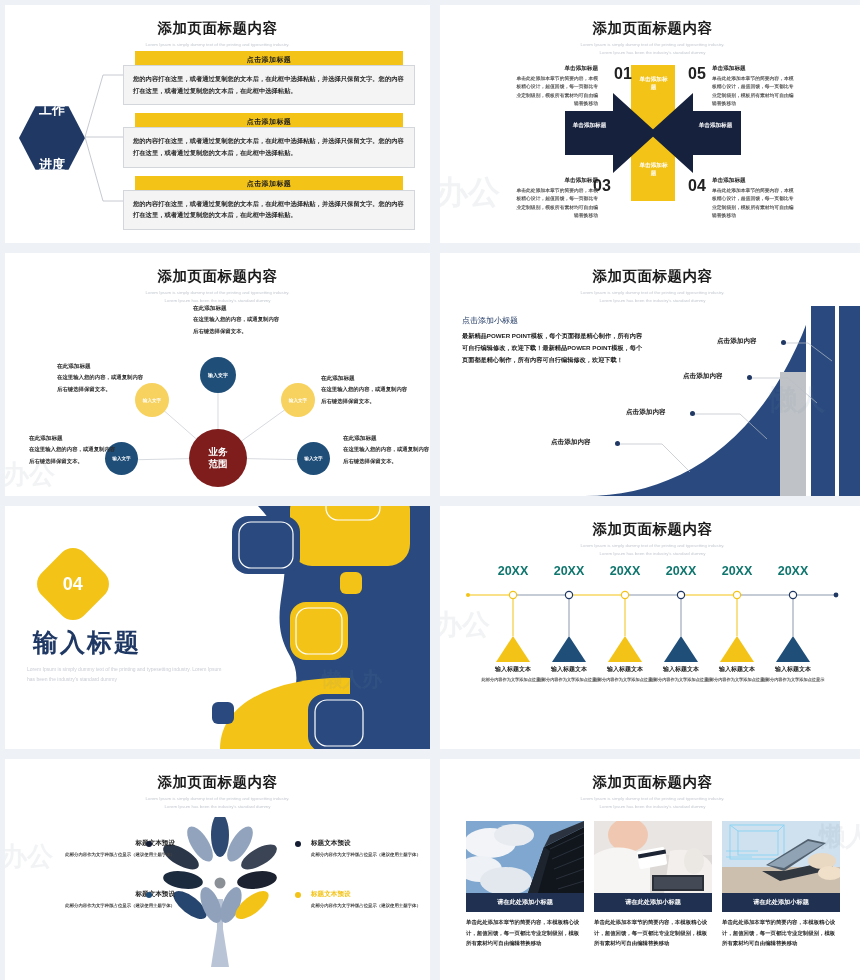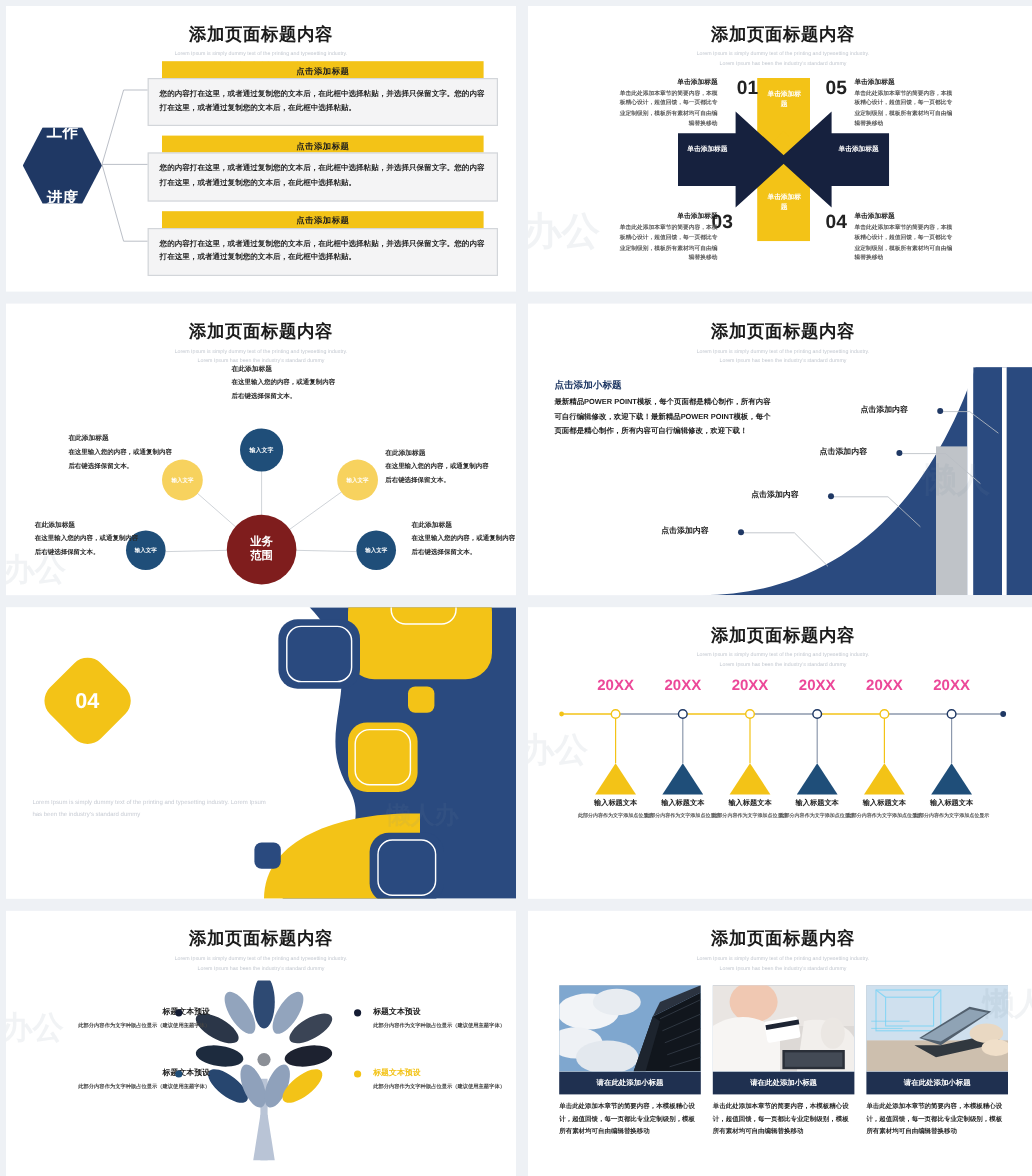--- a/index.html
+++ b/index.html
@@ -45,37 +45,37 @@
   .node { position:absolute; border-radius:50%; display:flex; align-items:center;
     justify-content:center; color:#fff; font-weight:bold; text-align:center; }
   .n-blue { background:#1f4e79; } .n-yel { background:#f7d25e; color:#fff; }
   .hub { background:#7f1d1d; font-size:9.5px; line-height:1.25; }
   .cap { position:absolute; font-size:5.4px; color:#2b2b2b; line-height:2.05;
     font-weight:bold; width:88px; }
   .cap b { display:block; font-size:5.6px; }
 
   
   .s4txt { position:absolute; left:22px; top:62px; width:185px; }
-  .s4h { font-size:8px; font-weight:bold; color:#1f3864; margin-bottom:4px; }
+  .s4h { font-size:8px; font-weight:normal; color:#1f3864; margin-bottom:4px; }
   .s4p { font-size:6.2px; color:#1d1d1d; line-height:1.95; font-weight:bold; }
   .s4lab { position:absolute; font-size:6.6px; font-weight:bold; color:#1d1d1d;
     white-space:nowrap; }
   .dot { position:absolute; width:5px; height:5px; border-radius:50%; background:#1f3864; }
   .s5num { position:absolute; left:38px; top:48px; width:60px; height:60px;
     background:#f3c317; border-radius:26%; transform:rotate(45deg);
     display:flex; align-items:center; justify-content:center; }
   .s5num span { transform:rotate(-45deg); color:#fff; font-size:18px; font-weight:bold; }
   .s5t { position:absolute; left:28px; top:120px; font-size:25px; font-weight:bold;
     color:#1f3864; letter-spacing:2px; }
   .s5s { position:absolute; left:22px; top:158px; width:200px; font-size:5px;
     color:#c8ccd4; line-height:2; }
 
   
   .tlitem { position:absolute; top:58px; width:66px; text-align:center; }
-  .yr { font-size:12.5px; font-weight:bold; color:#ec4899; }
+  .yr { font-size:12.5px; font-weight:bold; color:#0f766e; }
   .tri { width:0; height:0; margin:0 auto; border-left:17px solid transparent;
     border-right:17px solid transparent; }
   .tlt { font-size:6px; font-weight:bold; color:#1d1d1d; margin-top:3px; }
   .tld { font-size:4.2px; color:#555; line-height:1.8; margin-top:2px; font-weight:bold; }
   .tlab { position:absolute; width:118px; }
   .tlab .th { font-size:6.6px; font-weight:bold; color:#1d1d1d; }
   .tlab .td { font-size:4.4px; color:#444; line-height:1.85; margin-top:3px; font-weight:bold; }
   .bdot { position:absolute; width:6px; height:6px; border-radius:50%; }
 
   
@@ -276,20 +276,21 @@
       <rect x="150" y="96" width="58" height="58" rx="16" fill="#f3c317"></rect>
       <rect x="156" y="102" width="46" height="46" rx="12" fill="none" stroke="#fff" stroke-width="1.2"></rect>
       <path d="M80,243 C80,190 150,170 210,172 L210,243 Z" fill="#f3c317"></path>
       <rect x="168" y="188" width="62" height="58" rx="16" fill="#2a4a7f"></rect>
       <rect x="175" y="194" width="48" height="46" rx="12" fill="none" stroke="#fff" stroke-width="1.2"></rect>
       <rect x="72" y="196" width="22" height="22" rx="6" fill="#2a4a7f"></rect>
     </svg>
     <div class="s5num">
       <span>04</span>
     </div>
+    <div class="s5t">输入标题</div>
     <div class="s5s">Lorem Ipsum is simply dummy text of the printing and typesetting industry. Lorem Ipsum has been the industry's standard dummy</div>
     <div class="wm" style="right:48px;bottom:56px;font-size:20px;">懒人办</div>
   </div>
 
   <div class="slide">
     <div class="s-title">添加页面标题内容</div>
     <div class="s-sub">
       <div>Lorem Ipsum is simply dummy text of the printing and typesetting industry.</div>
       <div>Lorem Ipsum has been the industry's standard dummy</div>
     </div>

